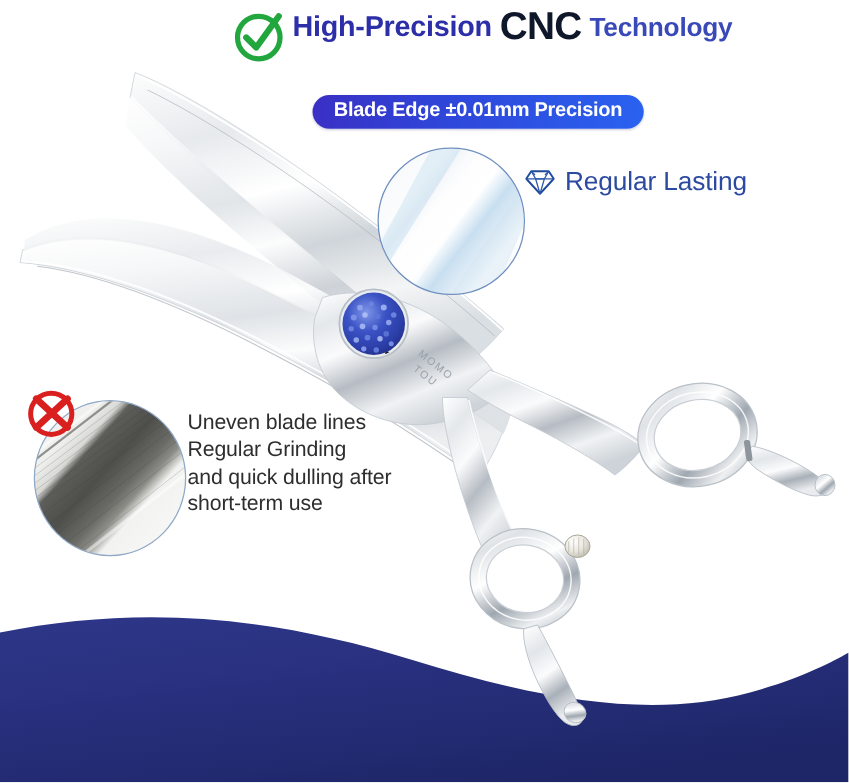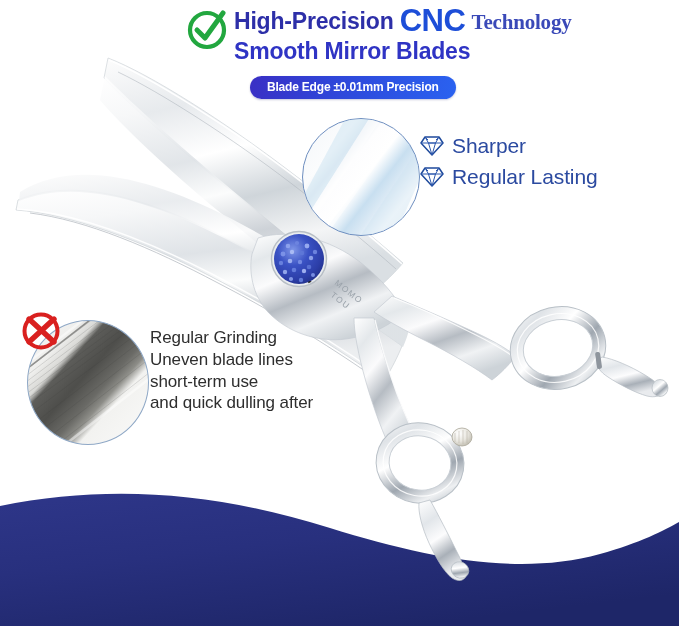--- a/index.html
+++ b/index.html
@@ -17,31 +17,31 @@
 
   
   .scissors{position:absolute;left:0;top:0;width:679px;height:626px;z-index:2;}
 
   
   .headline{position:absolute;left:186px;top:4px;width:490px;z-index:6;}
   .hl-row{display:flex;align-items:flex-start;}
   .check-icon{width:44px;height:46px;flex:0 0 44px;margin-top:2px;}
   .hl-text{margin-left:4px;}
   .hl-line1{font-size:23px;font-weight:bold;color:#2d2fa8;line-height:1.12;letter-spacing:-0.2px;white-space:nowrap;}
-  .hl-line1 .cnc{font-size:31px;color:#1d4ed8;font-weight:bold;letter-spacing:-0.5px;vertical-align:-2px;}
-  .hl-line1 .tech{font-size:21px;color:#3a49b8;font-family:Liberation Serif, serif;}
+  .hl-line1 .cnc{font-size:31px;color:#0f172a;font-weight:bold;letter-spacing:-0.5px;vertical-align:-2px;}
+  .hl-line1 .tech{font-size:21px;color:#3a49b8;}
   .hl-line2{font-size:23px;font-weight:bold;color:#2f34c4;line-height:1.15;letter-spacing:-0.2px;white-space:nowrap;margin-top:-1px;}
 
   
   .pill{
     position:absolute;left:250px;top:76px;
     padding:4px 17px 5px 17px;
     border-radius:20px;
     background:linear-gradient(100deg,#3a2fc4 0%,#2f45d8 38%,#2a62f0 100%);
-    color:#ffffff;font-size:12px;font-weight:bold;letter-spacing:-0.2px;
+    color:#ffffff;font-size:16px;font-weight:bold;letter-spacing:-0.2px;
     white-space:nowrap;z-index:6;
     box-shadow:0 1px 2px rgba(40,40,120,.25);
   }
 
   
   .callout{position:absolute;border-radius:50%;overflow:hidden;z-index:5;}
   .callout-good{left:302px;top:118px;width:116px;height:116px;border:1.6px solid #6f8fc0;
      background:linear-gradient(128deg,#f3f6f9 0%,#fbfcfd 26%,#e9eff5 33%,#fdfdfe 40%,#ffffff 52%,#c8dff0 62%,#dceaf5 70%,#ffffff 80%,#eef4f9 100%);}
   .callout-bad{left:27px;top:320px;width:120px;height:123px;border:1.6px solid #8fa8c6;
      background:linear-gradient(132deg,#f7f7f6 0%,#efefed 22%,#d9d9d6 30%,#5d5d5a 34%,#4e4e4b 46%,#6a6a66 58%,#8d8d88 64%,#f2f2f0 70%,#fafaf9 100%);}
@@ -227,21 +227,20 @@
       <svg class="check-icon" viewBox="0 0 44 46">
         <circle cx="21" cy="24" r="17" fill="none" stroke="#22a73f" stroke-width="4.2"></circle>
         <path d="M11,24 L19,32 L37,7" fill="none" stroke="#22a73f" stroke-width="5" stroke-linecap="round" stroke-linejoin="round"></path>
       </svg>
       <div class="hl-text">
         <div class="hl-line1">
           <span>High-Precision</span>
           <span class="cnc">CNC</span>
           <span class="tech">Technology</span>
         </div>
-        <div class="hl-line2">Smooth Mirror Blades</div>
       </div>
     </div>
   </div>
 
   <div class="pill">Blade Edge ±0.01mm Precision</div>
 
   <div class="callout callout-good">
     <svg class="grain" viewBox="0 0 116 116" preserveAspectRatio="none">
       <polygon points="0,78 42,0 66,0 0,104" fill="#c7e0f1" opacity=".85"></polygon>
       <polygon points="58,116 116,28 116,62 92,116" fill="#cfe4f2" opacity=".8"></polygon>
@@ -273,53 +272,39 @@
   </div>
 
   <svg class="x-badge" viewBox="0 0 46 46">
     <circle cx="23" cy="22" r="16.5" fill="none" stroke="#d9201f" stroke-width="4"></circle>
     <path d="M11,10 L36,33" stroke="#d9201f" stroke-width="5.4" stroke-linecap="round"></path>
     <path d="M36,10 L11,33" stroke="#d9201f" stroke-width="5.4" stroke-linecap="round"></path>
   </svg>
 
   <div class="benefits">
 
-    <div class="benefit-row">
-      <svg class="gem" viewBox="0 0 24 22">
-        <polygon points="5,2 19,2 23,8 12,20 1,8" fill="#ffffff" stroke="#1f4a9c" stroke-width="1.5" stroke-linejoin="round"></polygon>
-        <g stroke="#2b57ad" stroke-width="1" fill="none">
-          <path d="M5,2 L8.5,8 L12,20"></path>
-            <path d="M19,2 L15.5,8 L12,20"></path>
-          <path d="M1,8 L23,8"></path>
-            <path d="M8.5,8 L15.5,8"></path>
-          <path d="M5,2 L8,5"></path>
-            <path d="M19,2 L16,5"></path>
-        </g>
-      </svg>
-      <span class="benefit-label">Sharper</span>
-    </div>
 
 
     <div class="benefit-row">
       <svg class="gem" viewBox="0 0 24 22">
         <polygon points="5,2 19,2 23,8 12,20 1,8" fill="#ffffff" stroke="#1f4a9c" stroke-width="1.5" stroke-linejoin="round"></polygon>
         <g stroke="#2b57ad" stroke-width="1" fill="none">
           <path d="M5,2 L8.5,8 L12,20"></path>
             <path d="M19,2 L15.5,8 L12,20"></path>
           <path d="M1,8 L23,8"></path>
             <path d="M8.5,8 L15.5,8"></path>
           <path d="M5,2 L8,5"></path>
             <path d="M19,2 L16,5"></path>
         </g>
       </svg>
       <span class="benefit-label">Regular Lasting</span>
     </div>
 
   </div>
 
   <div class="grind-text">
+    <div>Uneven blade lines</div>
     <div>Regular Grinding</div>
-    <div>Uneven blade lines</div>
+    <div>and quick dulling after</div>
     <div>short-term use</div>
-    <div>and quick dulling after</div>
   </div>
 
 </div>
 
 </body></html>

